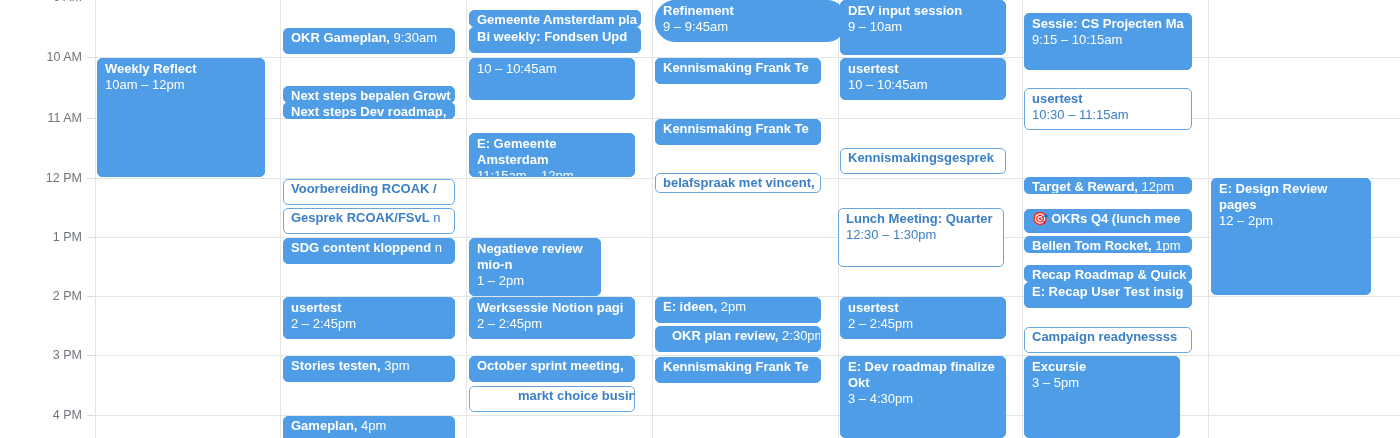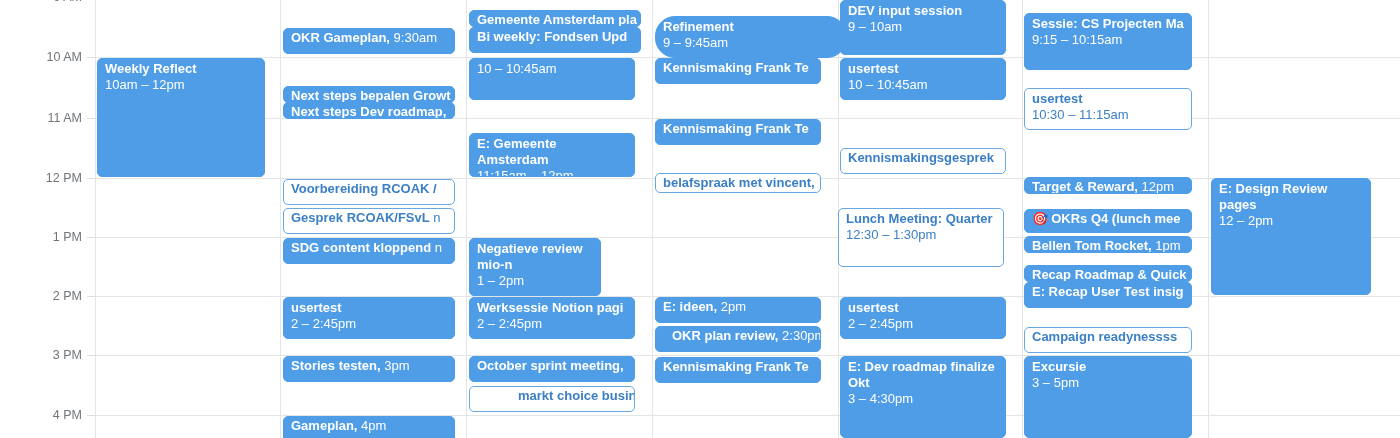--- a/index.html
+++ b/index.html
@@ -95,38 +95,38 @@
       <div class="ev solid chip nowrap" style="left: 283px; top: 356px; width: 172px; height: 26px;"><span class="t">Stories testen,</span> <span class="s">3pm</span></div>
       <div class="ev solid chip nowrap" style="left: 283px; top: 416px; width: 172px; height: 26px;"><span class="t">Gameplan,</span> <span class="s">4pm</span></div>
       <div class="ev solid chip nowrap" style="left: 469px; top: 10px; width: 172px; height: 17px;"><span class="t">Gemeente Amsterdam pla</span></div>
       <div class="ev solid chip nowrap" style="left: 469px; top: 27px; width: 172px; height: 26px;"><span class="t">Bi weekly: Fondsen Upd</span></div>
       <div class="ev solid twoline" style="left: 469px; top: 58px; width: 166px; height: 42px;"><span class="s">10 – 10:45am</span></div>
       <div class="ev solid twoline" style="left: 469px; top: 133px; width: 166px; height: 44px;"><span class="t">E: Gemeente Amsterdam</span><span class="s">11:15am – 12pm</span></div>
       <div class="ev solid twoline" style="left: 469px; top: 238px; width: 132px; height: 58px;"><span class="t">Negatieve review mio-n</span><span class="s">1 – 2pm</span></div>
       <div class="ev solid twoline" style="left: 469px; top: 297px; width: 166px; height: 42px;"><span class="t">Werksessie Notion pagi</span><span class="s">2 – 2:45pm</span></div>
       <div class="ev solid chip nowrap" style="left: 469px; top: 356px; width: 166px; height: 26px;"><span class="t">October sprint meeting,</span></div>
       <div class="ev outline chip nowrap" style="left: 469px; top: 386px; width: 166px; height: 26px; padding-left: 48px;"><span class="t">markt choice business</span></div>
-      <div class="ev solid twoline" style="left: 655px; top: 16px; width: 192px; height: 42px; border-radius: 20px;"><span class="t">Refinement</span><span class="s">9 – 9:45am</span></div>
+      <div class="ev solid twoline" style="left: 655px; top: 0px; width: 192px; height: 42px; border-radius: 20px;"><span class="t">Refinement</span><span class="s">9 – 9:45am</span></div>
       <div class="ev solid chip nowrap" style="left: 655px; top: 58px; width: 166px; height: 26px;"><span class="t">Kennismaking Frank Te</span></div>
       <div class="ev solid chip nowrap" style="left: 655px; top: 119px; width: 166px; height: 26px;"><span class="t">Kennismaking Frank Te</span></div>
       <div class="ev outline chip nowrap" style="left: 655px; top: 173px; width: 166px; height: 20px;"><span class="t">belafspraak met vincent,</span></div>
       <div class="ev solid chip nowrap" style="left: 655px; top: 297px; width: 166px; height: 26px;"><span class="t">E: ideen,</span> <span class="s">2pm</span></div>
       <div class="ev solid chip nowrap" style="left: 655px; top: 326px; width: 166px; height: 26px; padding-left: 16px;"><span class="t">OKR plan review,</span> <span class="s">2:30pm</span></div>
       <div class="ev solid chip nowrap" style="left: 655px; top: 357px; width: 166px; height: 26px;"><span class="t">Kennismaking Frank Te</span></div>
       <div class="ev solid twoline" style="left: 840px; top: 0px; width: 166px; height: 55px;"><span class="t">DEV input session</span><span class="s">9 – 10am</span></div>
       <div class="ev solid twoline" style="left: 840px; top: 58px; width: 166px; height: 42px;"><span class="t">usertest</span><span class="s">10 – 10:45am</span></div>
       <div class="ev outline chip nowrap" style="left: 840px; top: 148px; width: 166px; height: 26px;"><span class="t">Kennismakingsgesprek</span></div>
       <div class="ev outline twoline" style="left: 838px; top: 208px; width: 166px; height: 59px;"><span class="t">Lunch Meeting: Quarter</span><span class="s">12:30 – 1:30pm</span></div>
       <div class="ev solid twoline" style="left: 840px; top: 297px; width: 166px; height: 42px;"><span class="t">usertest</span><span class="s">2 – 2:45pm</span></div>
       <div class="ev solid twoline" style="left: 840px; top: 356px; width: 166px; height: 82px;"><span class="t">E: Dev roadmap finalize Okt</span><span class="s">3 – 4:30pm</span></div>
       <div class="ev solid twoline" style="left: 1024px; top: 13px; width: 168px; height: 57px;"><span class="t">Sessie: CS Projecten Ma</span><span class="s">9:15 – 10:15am</span></div>
       <div class="ev outline twoline" style="left: 1024px; top: 88px; width: 168px; height: 42px;"><span class="t">usertest</span><span class="s">10:30 – 11:15am</span></div>
       <div class="ev solid chip nowrap" style="left: 1024px; top: 177px; width: 168px; height: 17px;"><span class="t">Target &amp; Reward,</span> <span class="s">12pm</span></div>
       <div class="ev solid chip nowrap" style="left: 1024px; top: 209px; width: 168px; height: 24px;"><span class="emoji">🎯</span><span class="t">OKRs Q4 (lunch mee</span></div>
       <div class="ev solid chip nowrap" style="left: 1024px; top: 236px; width: 168px; height: 17px;"><span class="t">Bellen Tom Rocket,</span> <span class="s">1pm</span></div>
       <div class="ev solid chip nowrap" style="left: 1024px; top: 265px; width: 168px; height: 17px;"><span class="t">Recap Roadmap &amp; Quick</span></div>
       <div class="ev solid chip nowrap" style="left: 1024px; top: 282px; width: 168px; height: 26px;"><span class="t">E: Recap User Test insig</span></div>
       <div class="ev outline chip nowrap" style="left: 1024px; top: 327px; width: 168px; height: 26px;"><span class="t">Campaign readynessss</span></div>
-      <div class="ev solid twoline" style="left: 1024px; top: 356px; width: 168px; height: 82px;"><span class="t">Excursie</span><span class="s">3 – 5pm</span></div>
+      <div class="ev solid twoline" style="left: 1024px; top: 356px; width: 156px; height: 82px;"><span class="t">Excursie</span><span class="s">3 – 5pm</span></div>
       <div class="ev solid twoline" style="left: 1211px; top: 178px; width: 160px; height: 117px;"><span class="t">E: Design Review pages</span><span class="s">12 – 2pm</span></div>
     </div>
 
 </div>
 
 </body></html>

